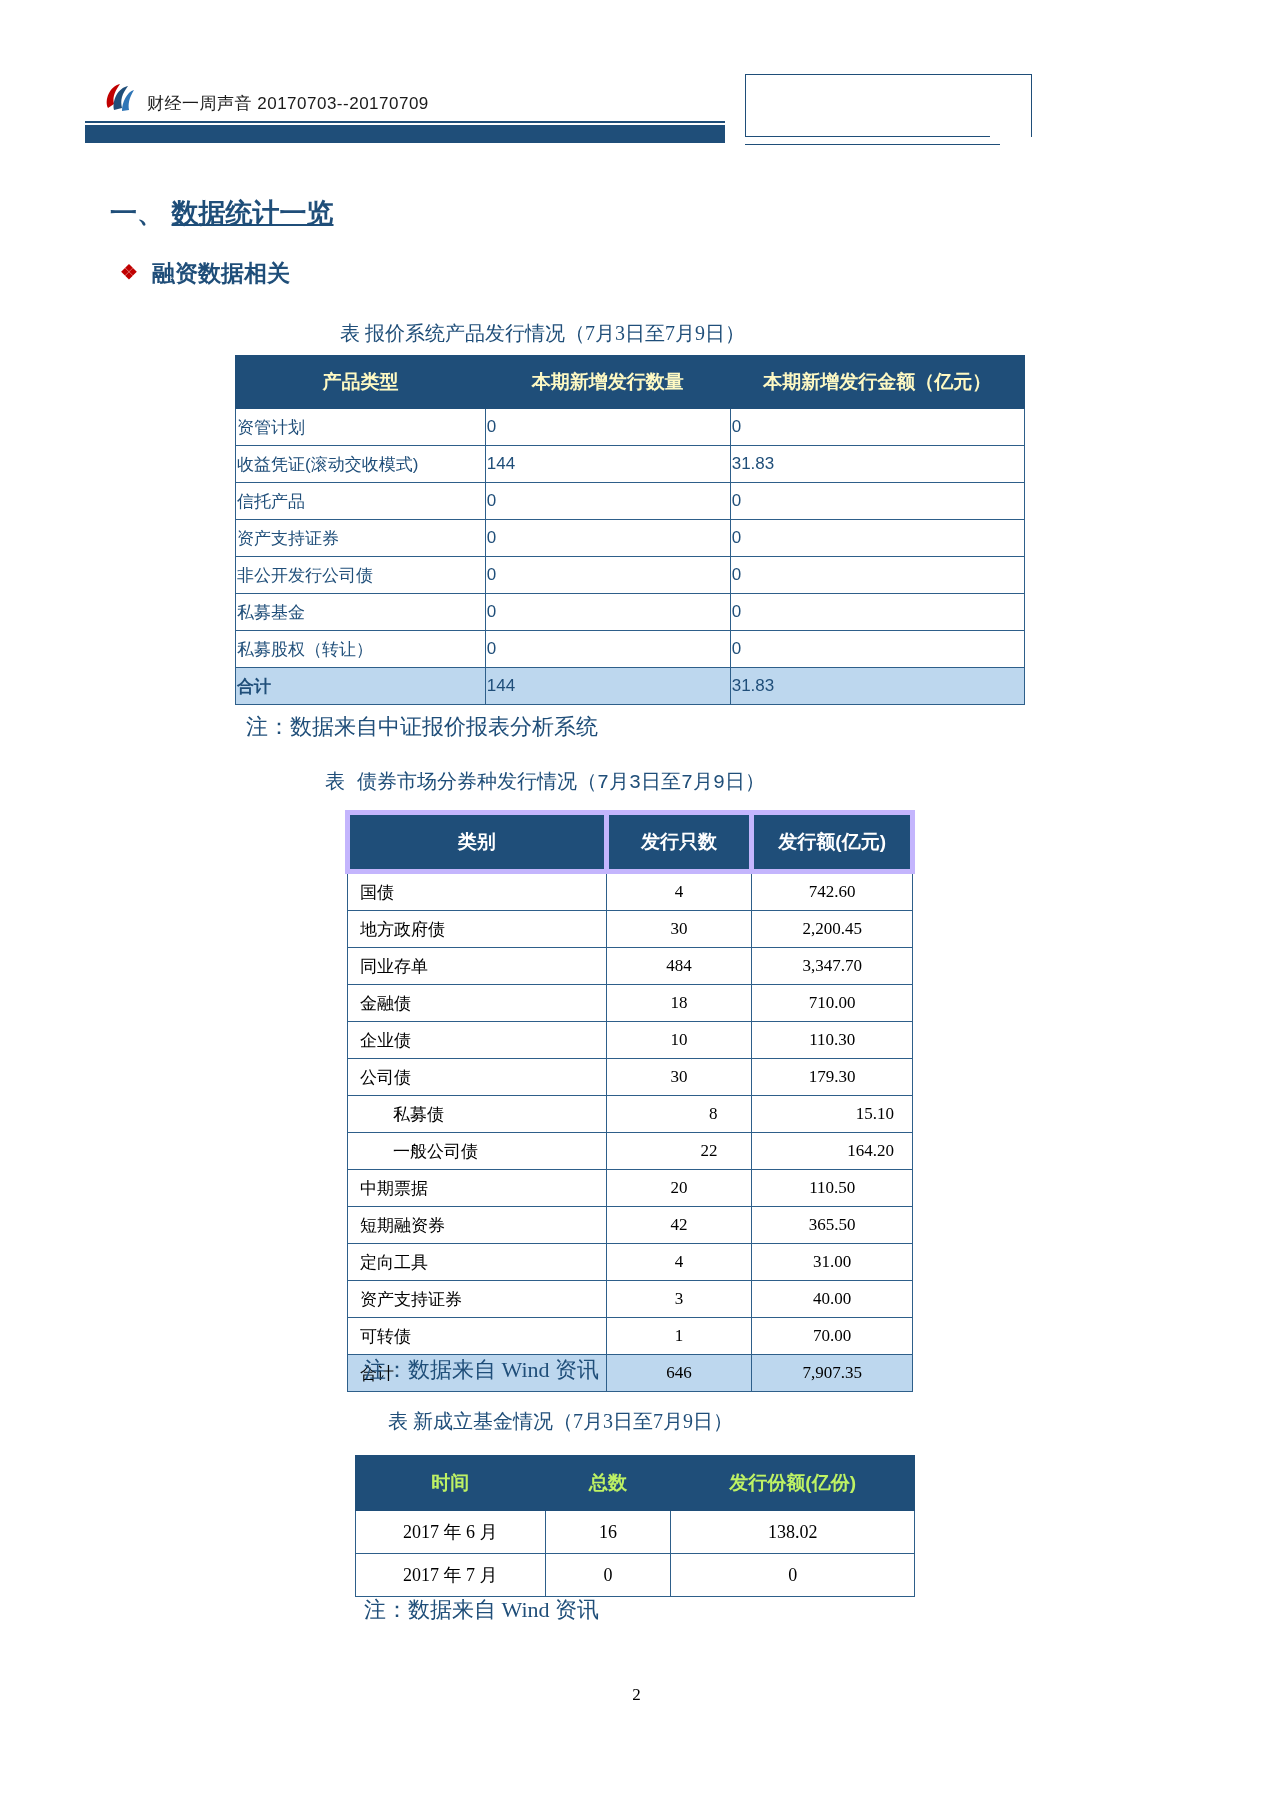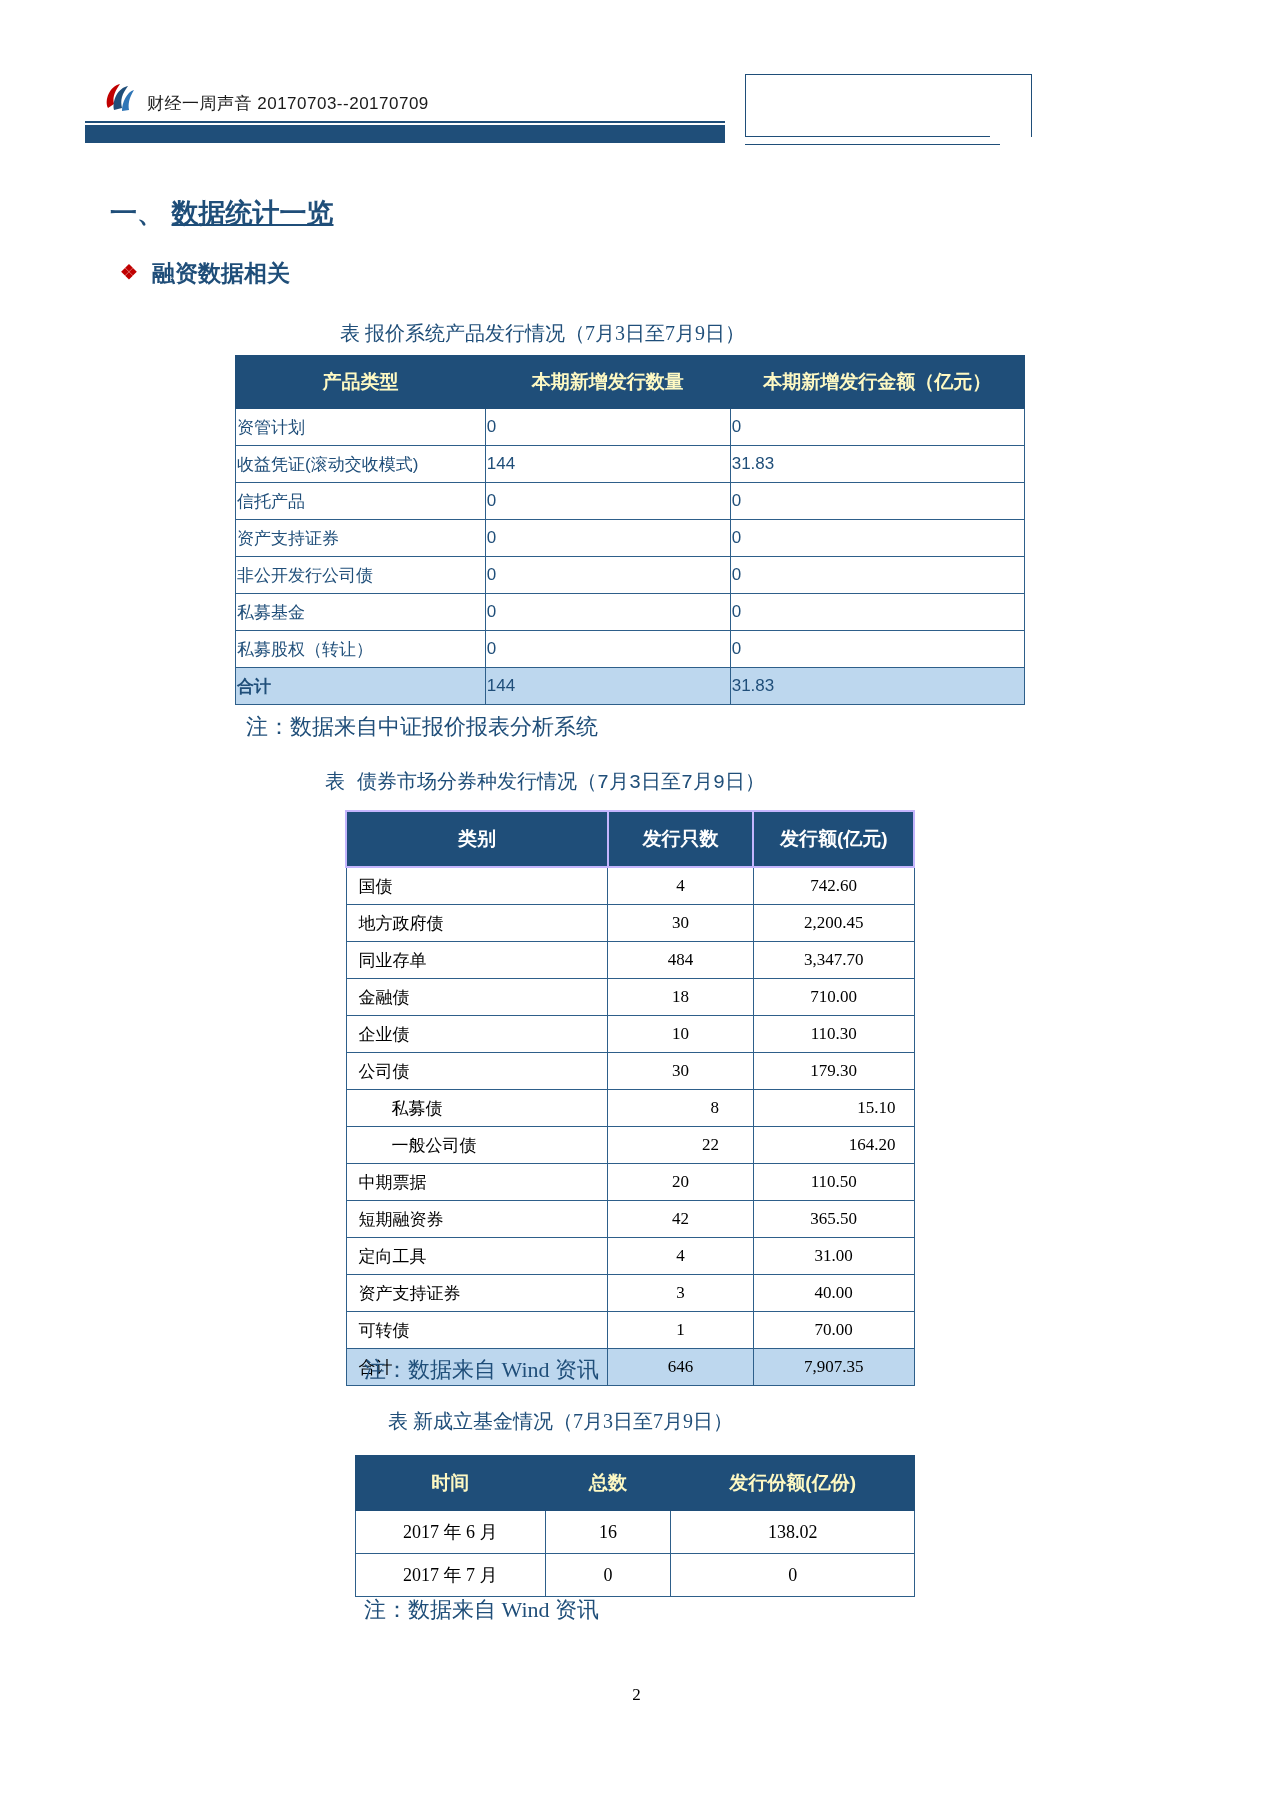--- a/index.html
+++ b/index.html
@@ -180,21 +180,21 @@
     top: 810px;
     width: 570px;
   }
   #table2 th {
     background: #1f4e79;
     color: #ffffff;
     font-weight: bold;
     font-size: 19px;
     height: 52px;
     text-align: center;
-    border: 2px solid #c4b5fd;
+    border: 5px solid #c4b5fd;
   }
   #table2 td {
     height: 34px;
     font-size: 17px;
     color: #000000;
     background: #ffffff;
     font-family: "Liberation Serif", serif;
   }
   #table2 td.lbl { text-align: left; padding-left: 12px; }
   #table2 td.lbl.indent { padding-left: 45px; }
@@ -204,21 +204,21 @@
   #table2 tr.total td { background: #bdd7ee; }
 
   
   #table3 {
     left: 355px;
     top: 1455px;
     width: 560px;
   }
   #table3 th {
     background: #1f4e79;
-    color: #fef9c3;
+    color: #bef264;
     font-weight: bold;
     font-size: 19px;
     height: 52px;
     text-align: center;
     border: 1px solid #1f4e79;
   }
   #table3 td {
     height: 40px;
     font-size: 18px;
     color: #000000;

